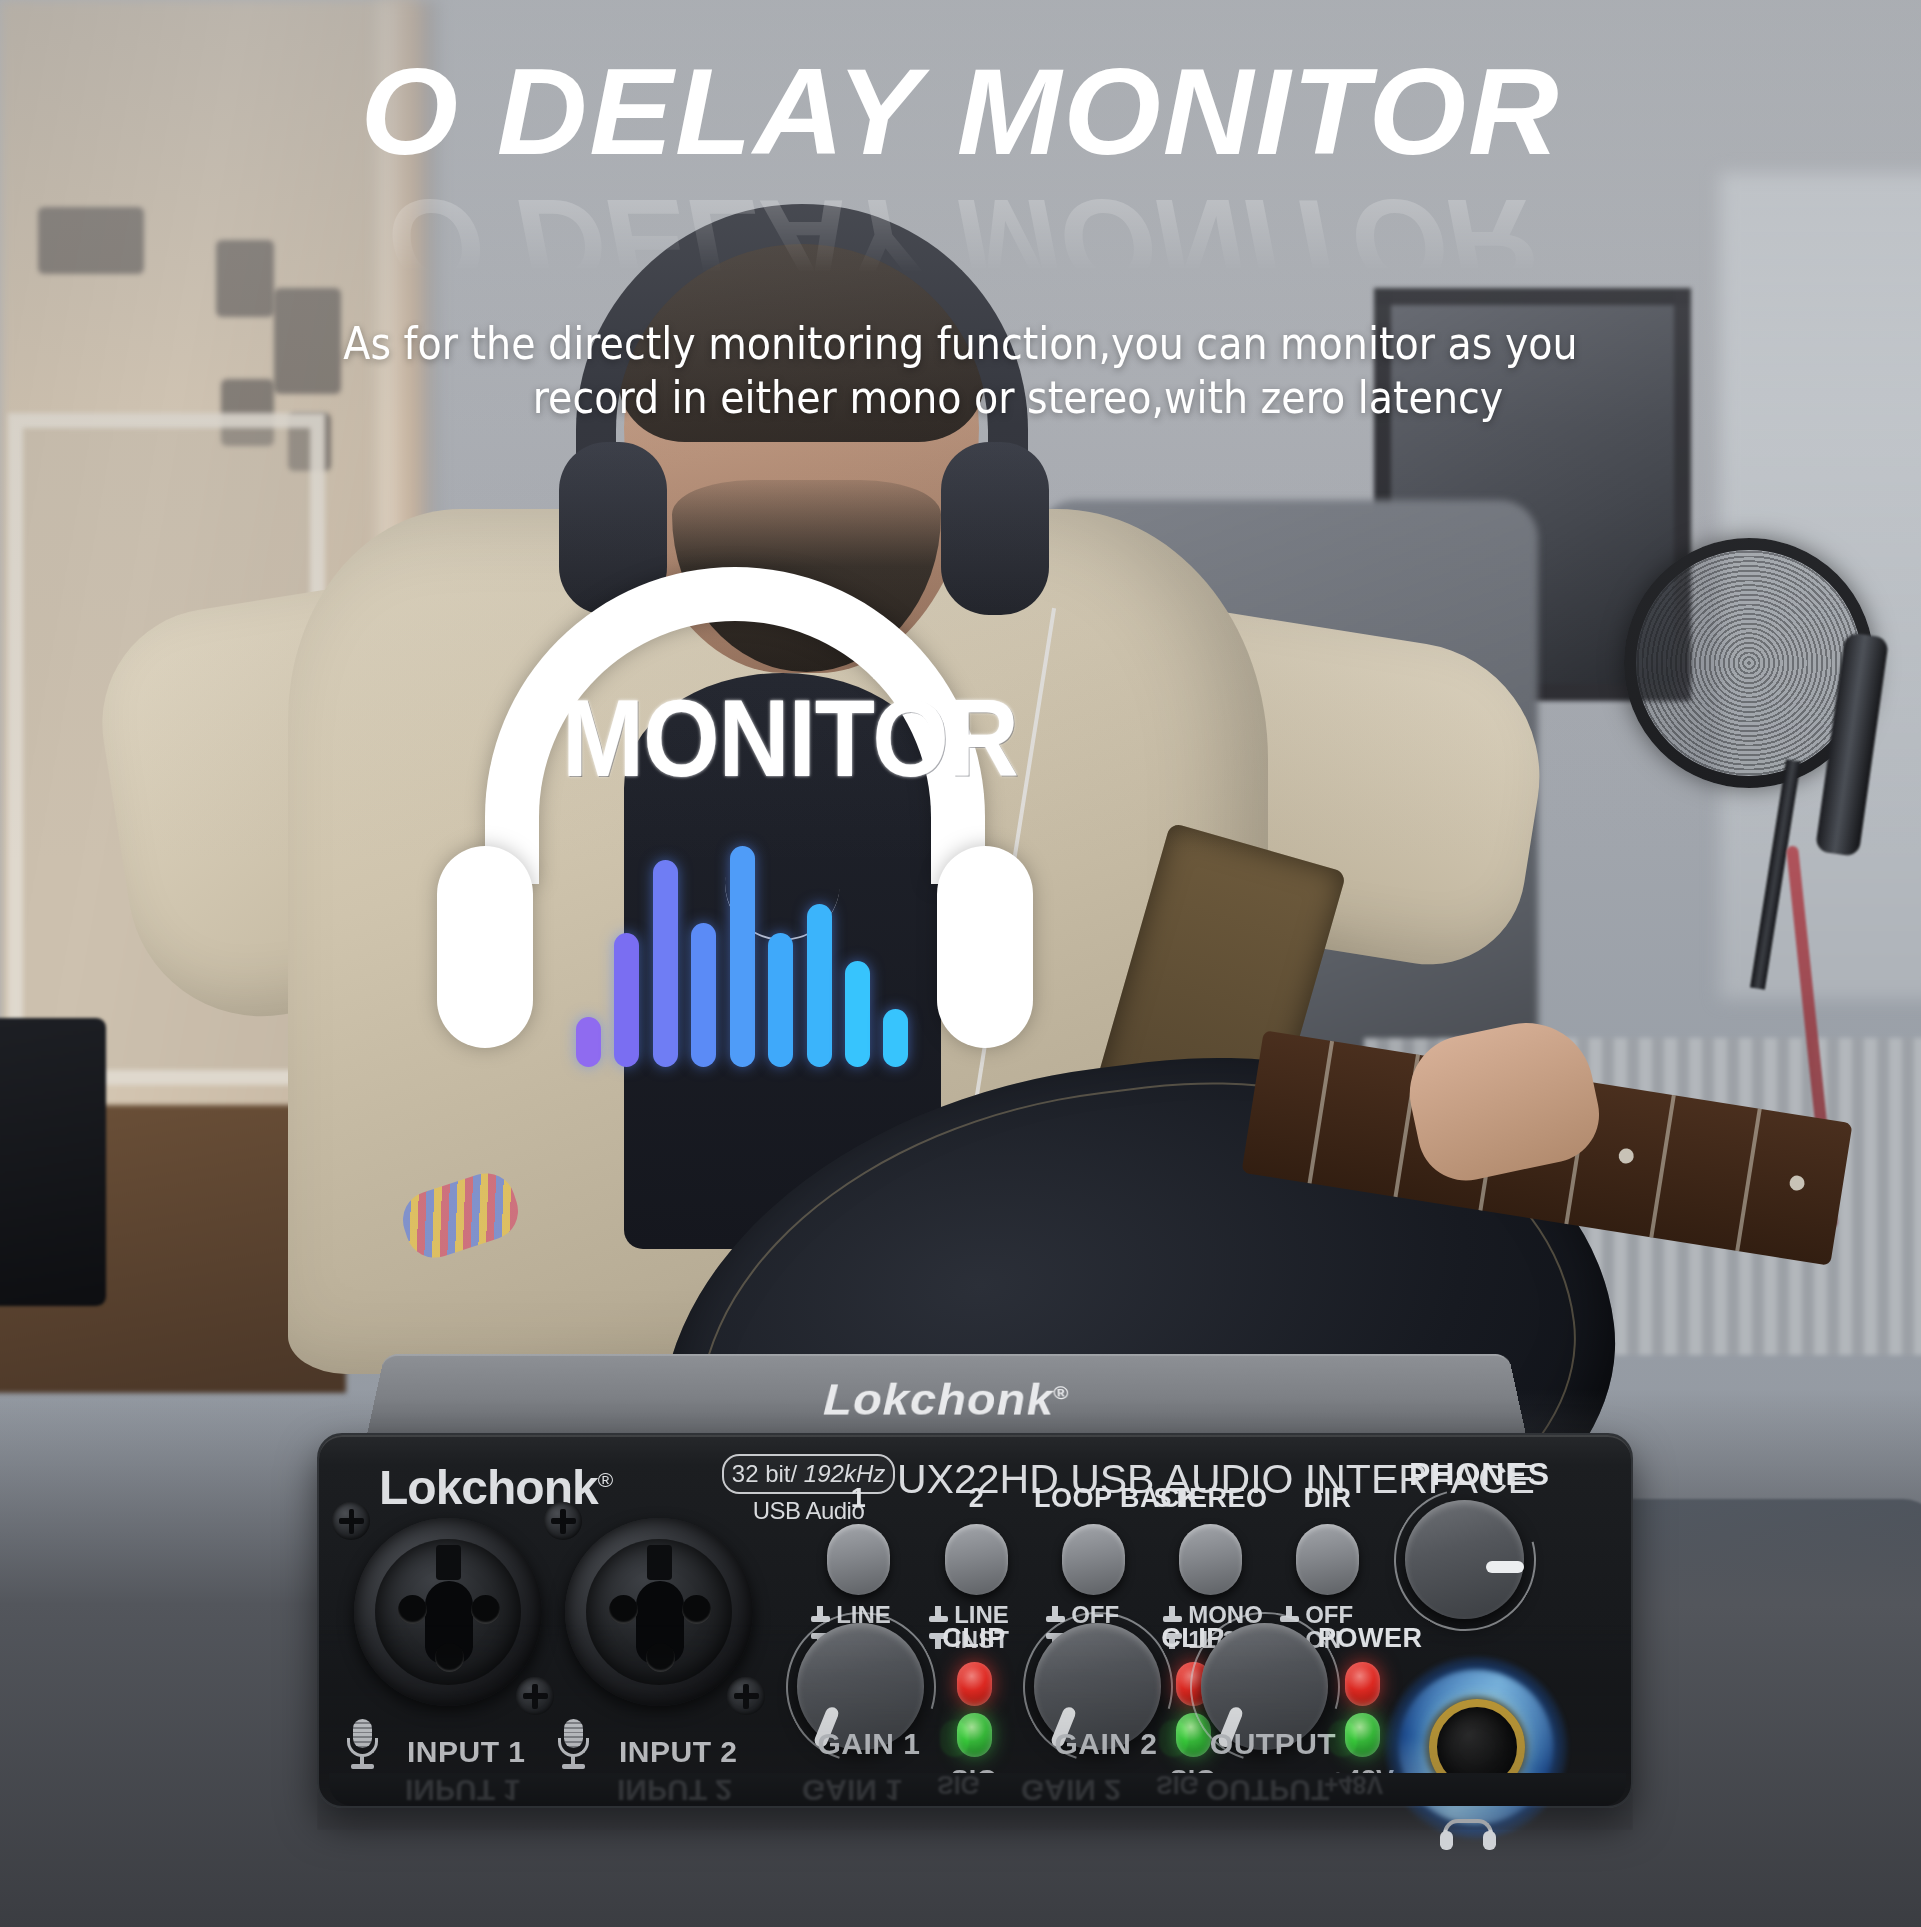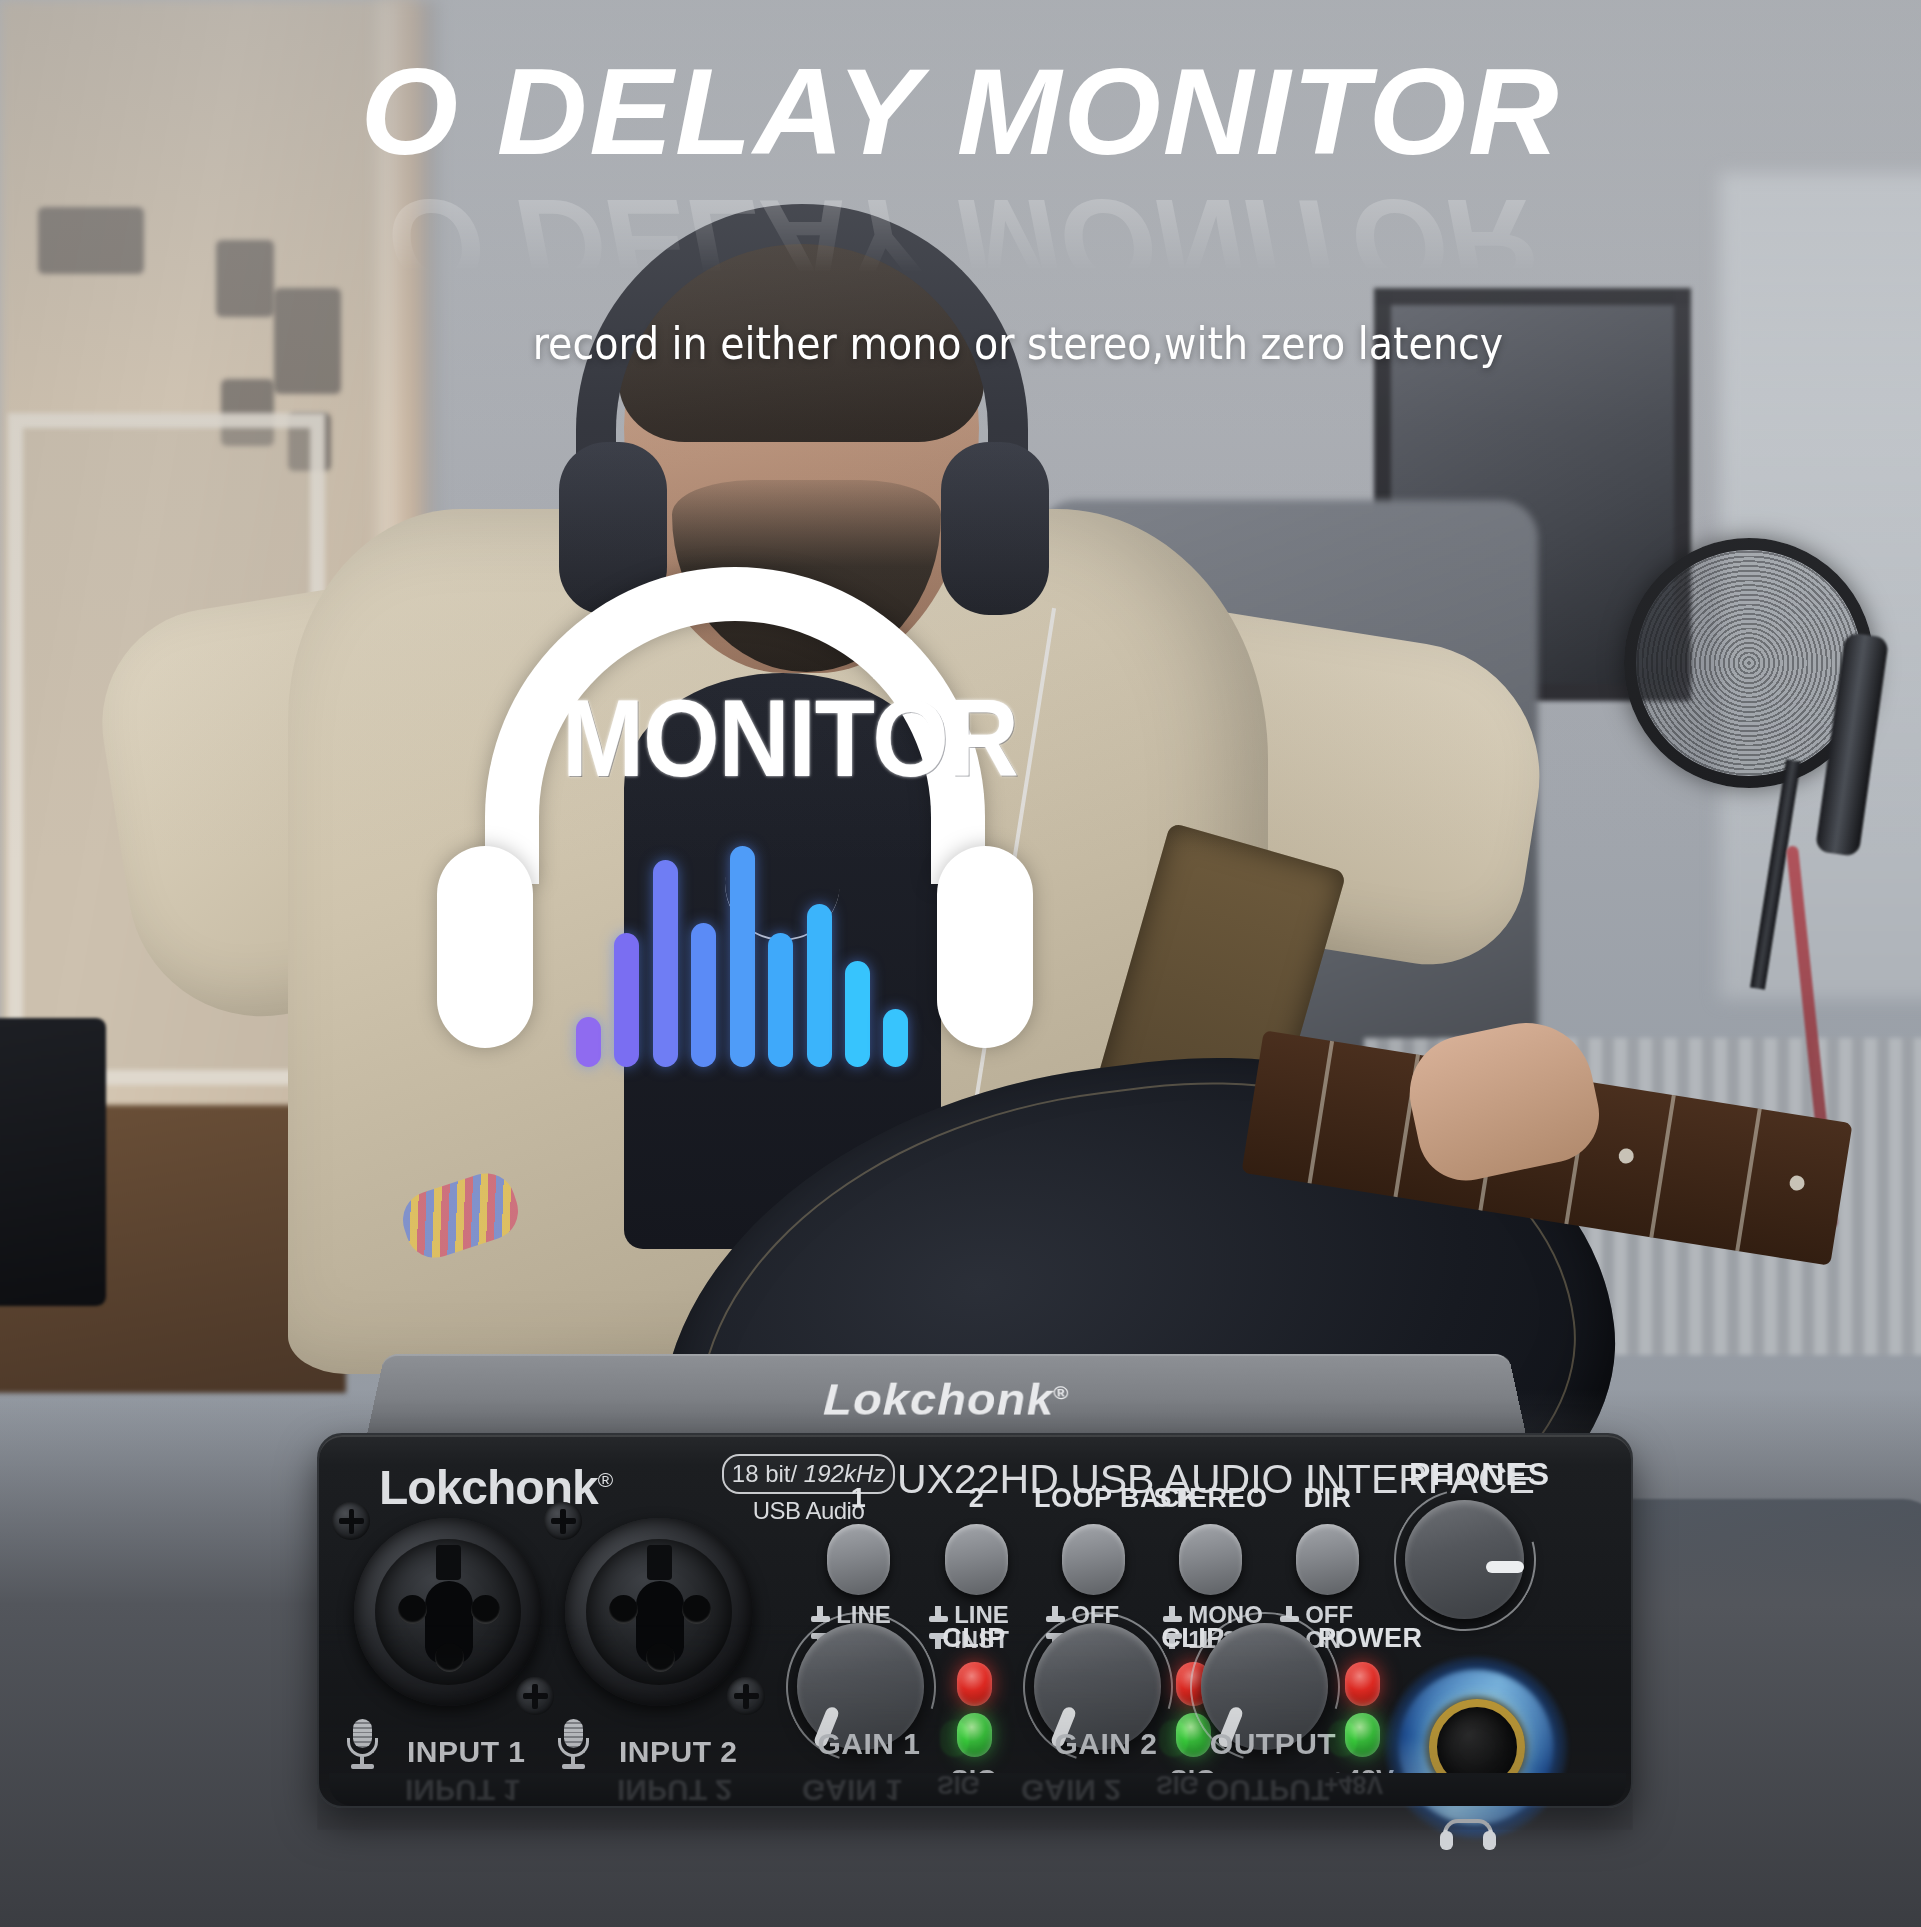--- a/index.html
+++ b/index.html
@@ -568,20 +568,21 @@
     <div class="floor-bottom"></div>
     <div class="photo-haze"></div>
   </div>
 
   <div class="title-reflection">O DELAY MONITOR</div>
   <div class="title-wrap">
     <div class="title">O DELAY MONITOR</div>
   </div>
 
   <div class="subtitle">
+    <span class="l1">As for the directly monitoring function,you can monitor as you</span>
     <span class="l2">record in either mono or stereo,with zero latency</span>
   </div>
 
   <div class="mon-graphic">
     <div class="mon-band"></div>
     <div class="mon-cup l"></div>
     <div class="mon-cup r"></div>
     <div class="mon-word">MONITOR</div>
     <div class="wave">
       <b style="left:0px;   height:50px;  background:#8f6bf0;"></b>
@@ -605,21 +606,21 @@
     </div>
 
     <div class="device-face">
 
       <div class="brand">
         <span>Lokchonk</span><sup>®</sup>
       </div>
 
       <div class="rate-badge">
         <div class="rate-pill">
-          <em>18 bit/</em>
+          <em>32 bit/</em>
           <i>192kHz</i>
         </div>
         <div class="usb-audio">USB Audio</div>
       </div>
 
       <div class="model">UX22HD USB AUDIO INTERFACE</div>
       <div class="phones-label">PHONES</div>
 
       <div class="screw" style="left:13.4px;  top:67px;"></div>
       <div class="screw" style="left:197px; top:242px;"></div>

